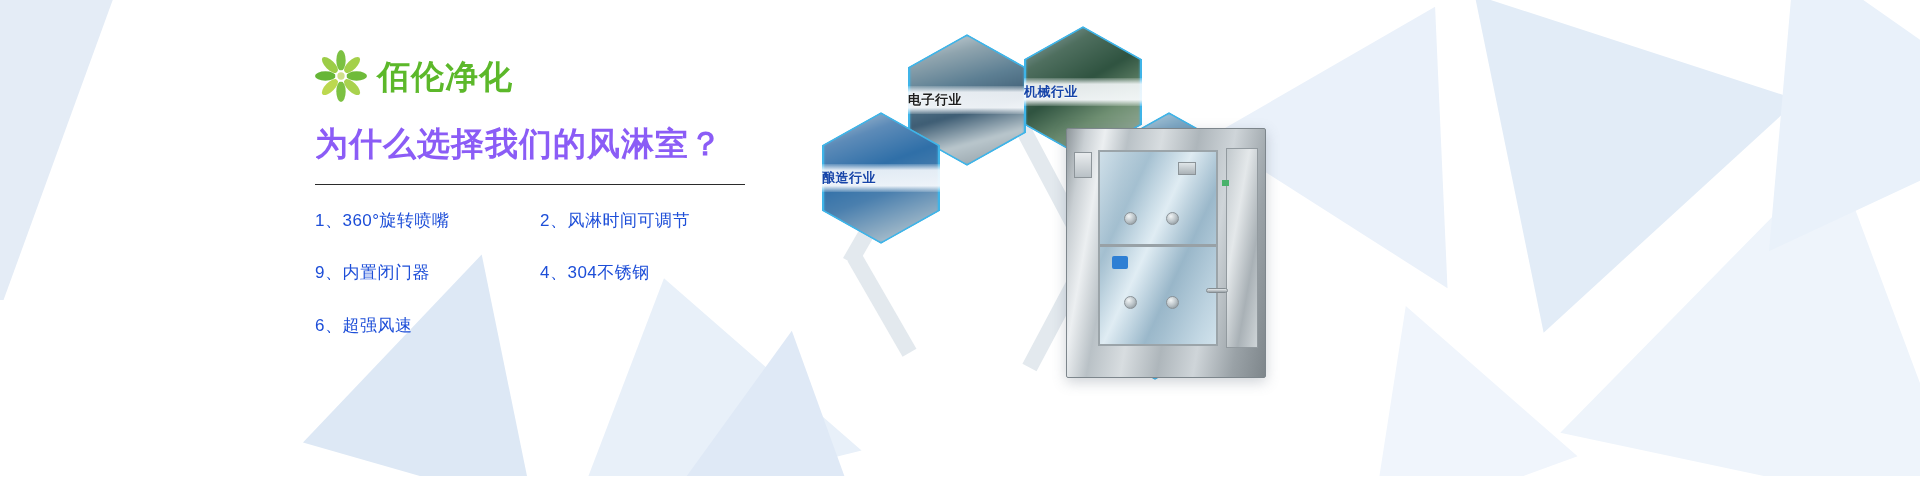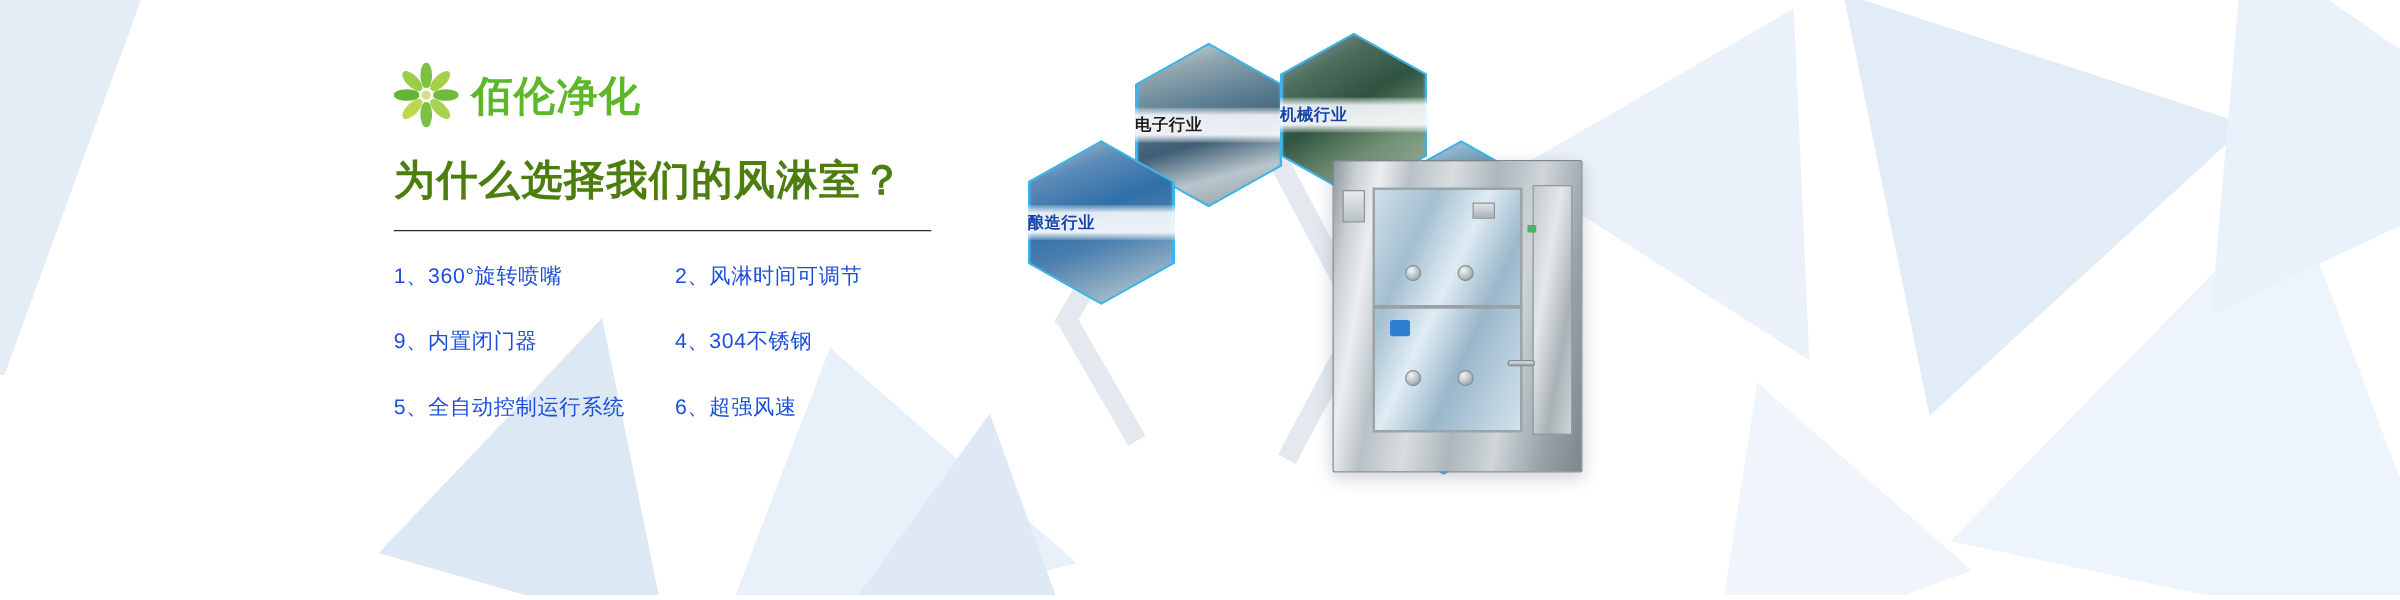--- a/index.html
+++ b/index.html
@@ -127,21 +127,21 @@
     color: #5cb82a;
     letter-spacing: 1px;
     line-height: 1;
     white-space: nowrap;
   }
 
   .headline {
     margin-top: 18px;
     font-size: 33px;
     font-weight: bold;
-    color: #4d7c0f;
+    color: #8b5cf6;
     letter-spacing: 1px;
     white-space: nowrap;
   }
 
   .divider {
     margin-top: 17px;
     width: 430px;
     height: 1px;
     background: #2b2b2b;
   }
@@ -362,21 +362,20 @@
 
     <div class="headline">为什么选择我们的风淋室？</div>
 
     <div class="divider"></div>
 
     <div class="feature-grid">
       <div class="feature-item">1、360°旋转喷嘴</div>
       <div class="feature-item">2、风淋时间可调节</div>
       <div class="feature-item">9、内置闭门器</div>
       <div class="feature-item">4、304不锈钢</div>
-      <div class="feature-item">5、全自动控制运行系统</div>
       <div class="feature-item">6、超强风速</div>
     </div>
   </div>
 
   <div class="hex-zone">
 
     <div class="connector" style="left:72px; top:150px; width:16px; height:120px; transform:rotate(30deg);"></div>
     <div class="connector" style="left:250px; top:120px; width:16px; height:150px; transform:rotate(-28deg);"></div>
     <div class="connector" style="left:74px; top:250px; width:16px; height:110px; transform:rotate(-30deg);"></div>
     <div class="connector" style="left:252px; top:245px; width:16px; height:130px; transform:rotate(28deg);"></div>

